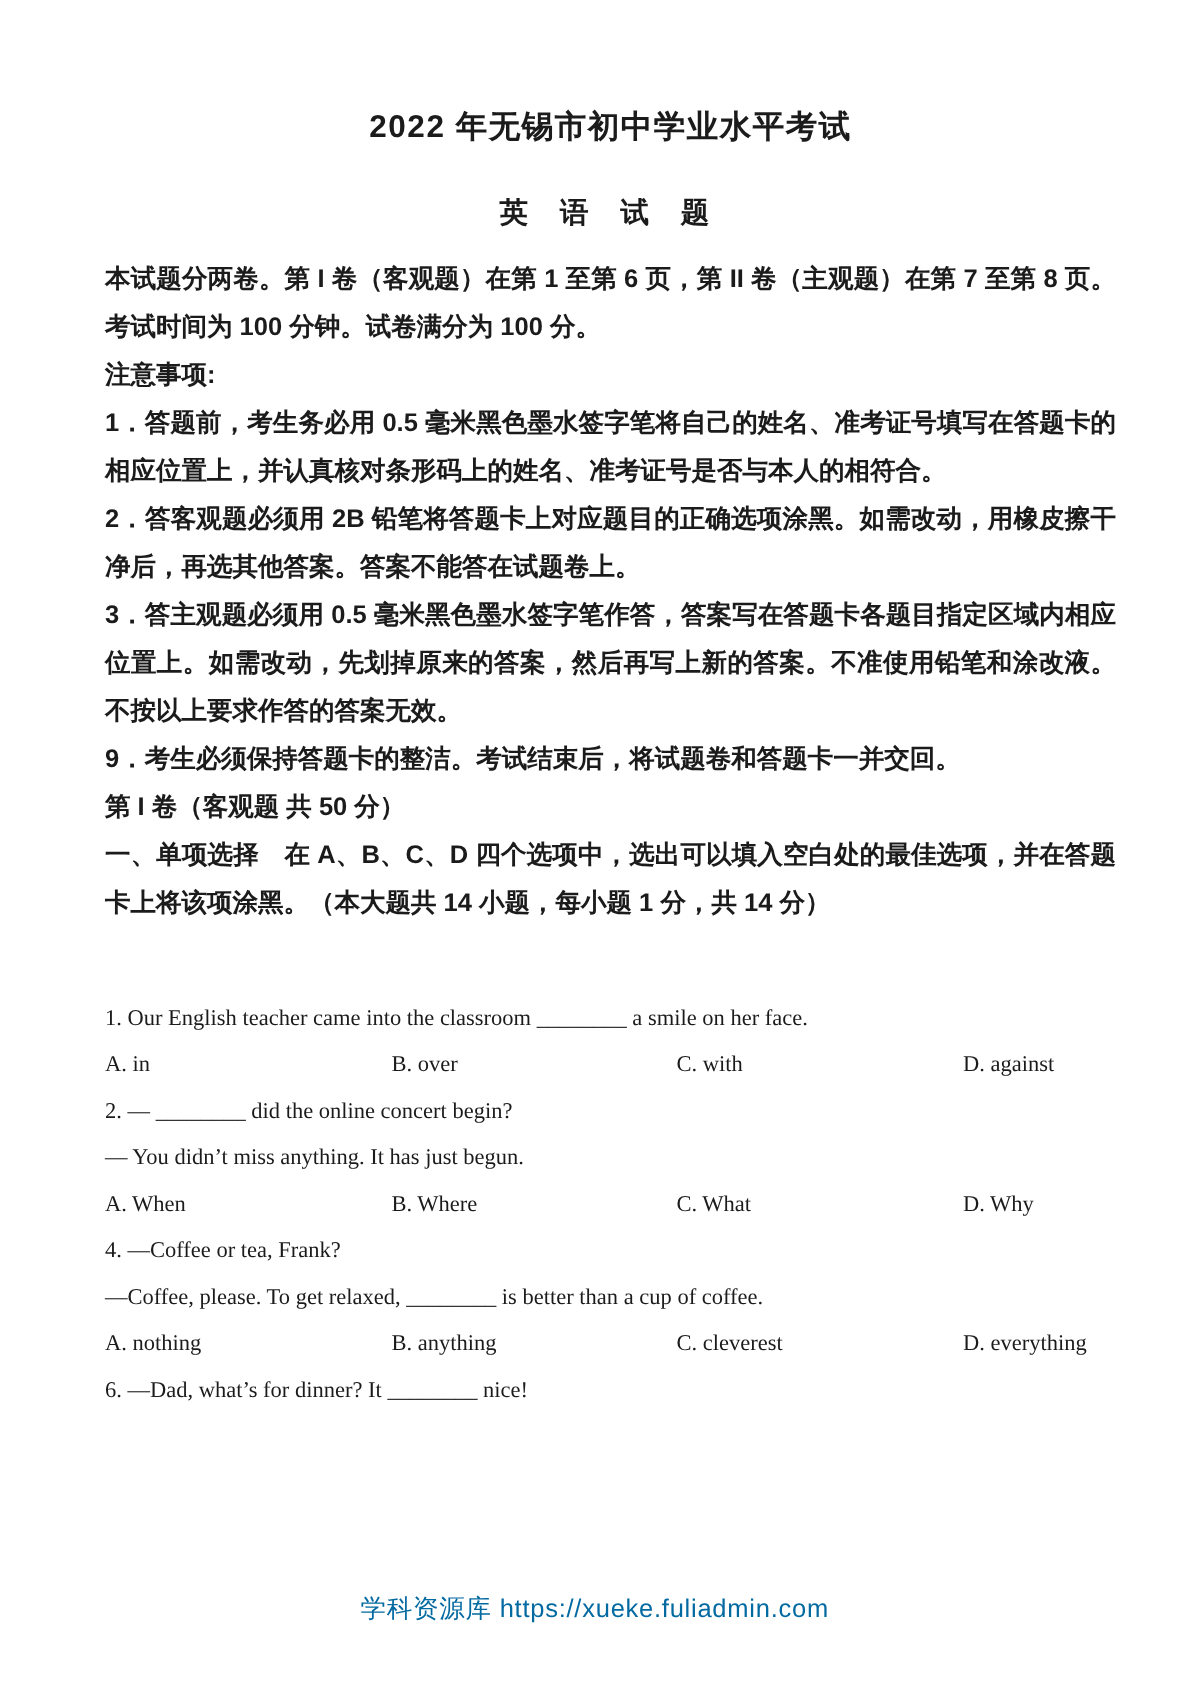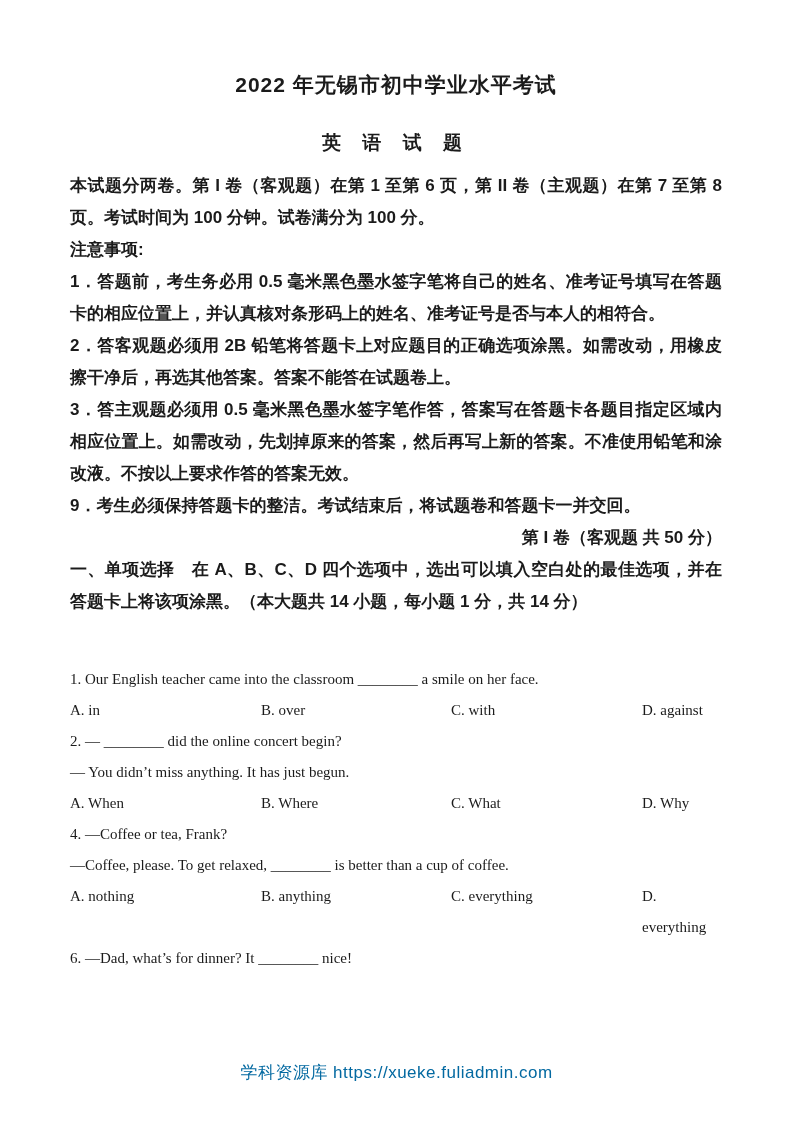--- a/index.html
+++ b/index.html
@@ -9,21 +9,21 @@
     height: 1122px;
     position: relative;
     font-family: "Liberation Sans", sans-serif;
     color: #1b1b1b;
     overflow: hidden;
   }
   .page {
     width: 793px;
     height: 1110px;
     background: #ffffff;
-    padding: 72px 71px 0 70px;
+    padding: 72px 49px 0 70px;
     position: relative;
   }
   .title {
     text-align: center;
     font-size: 21px;
     font-weight: bold;
     letter-spacing: 1px;
     line-height: 26px;
   }
   .subtitle {
@@ -36,21 +36,21 @@
     line-height: 26px;
   }
   .cn {
     font-size: 17px;
     font-weight: bold;
     line-height: 32px;
     text-align: justify;
     text-justify: inter-ideograph;
   }
   .section-title {
-    text-align: right;
+    text-align: left;
     font-size: 17px;
     font-weight: bold;
     line-height: 32px;
   }
   .questions {
     margin-top: 46px;
   }
   .q-line {
     font-family: "Liberation Serif", serif;
     font-size: 15px;
@@ -121,21 +121,21 @@
       </div>
     </div>
 
 
     <div class="question">
       <p class="q-line">4. —Coffee or tea, Frank?</p>
       <p class="q-line">—Coffee, please. To get relaxed, ________ is better than a cup of coffee.</p>
       <div class="options">
         <span class="opt">A. nothing</span>
         <span class="opt">B. anything</span>
-        <span class="opt">C. everything</span>
+        <span class="opt">C. cleverest</span>
         <span class="opt">D. everything</span>
       </div>
     </div>
 
 
     <div class="question">
       <p class="q-line">6. —Dad, what’s for dinner? It ________ nice!</p>
     </div>
 
   </div>

